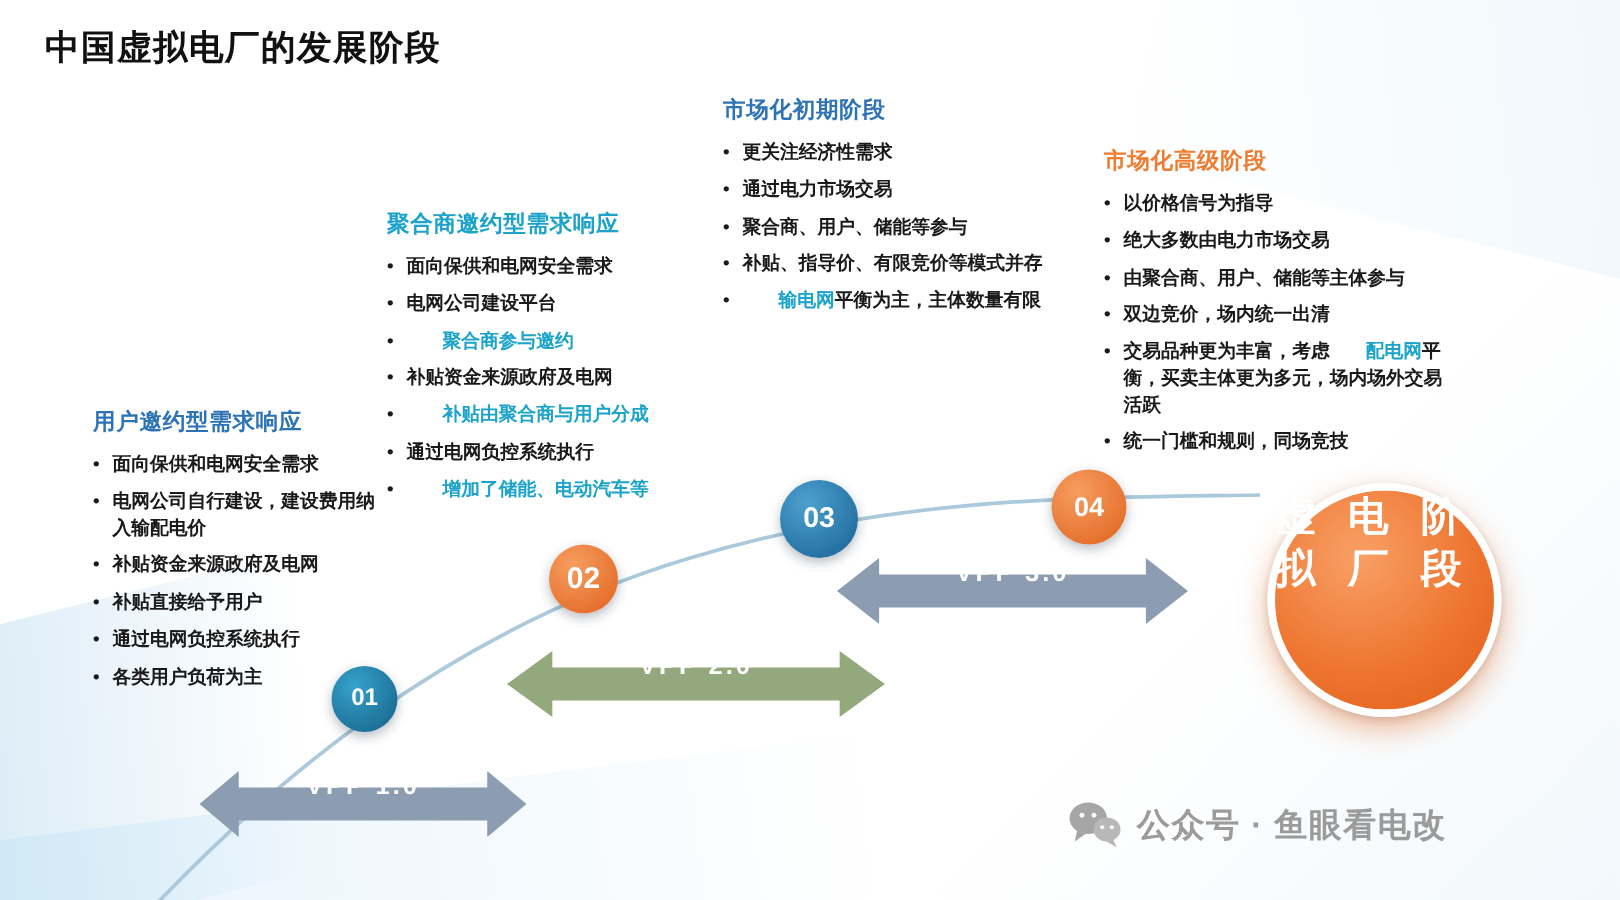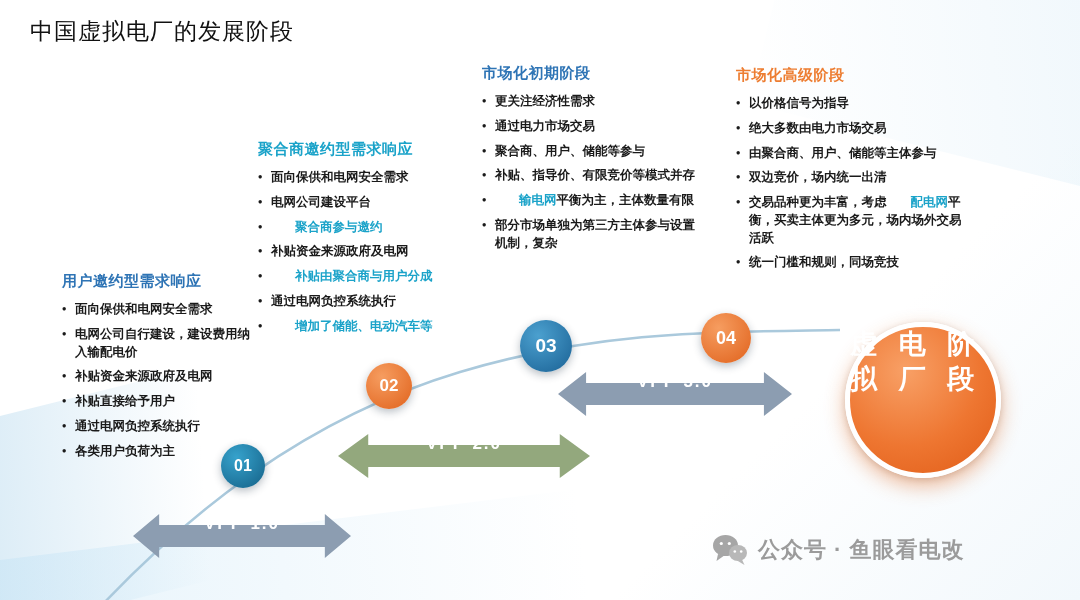--- a/index.html
+++ b/index.html
@@ -18,46 +18,46 @@
                transform:rotate(-14deg); transform-origin:left bottom; }
   .decor-bl2 { left:-90px; bottom:-100px; width:680px; height:170px;
                background:linear-gradient(90deg, rgba(190,225,245,0.45), rgba(255,255,255,0));
                transform:rotate(-7deg); }
   .decor-tr  { right:-130px; top:-70px; width:440px; height:230px;
                background:linear-gradient(250deg, rgba(205,230,245,0.40), rgba(255,255,255,0));
                transform:rotate(14deg); }
 
   .curve-svg { position:absolute; inset:0; pointer-events:none; }
 
-  .title { position:absolute; left:30px; top:16px; font-size:23px; font-weight:400;
+  .title { position:absolute; left:30px; top:16px; font-size:23px; font-weight:700;
            color:#111; letter-spacing:1px; }
 
   
-  .stage { position:absolute;font-family:Liberation Serif, serif; }
+  .stage { position:absolute; }
   .stage h2 { font-size:15px; font-weight:700; margin-bottom:10px; letter-spacing:0.5px; }
   .h-blue   { color:#2e74b5; }
   .h-teal   { color:#1ba3c9; }
-  .h-orange { color:#ed7d31; }
+  .h-orange { color:#ed7d31;margin-top:32px; }
   .bullets  { list-style:none; }
   .bullets li { position:relative; padding-left:13px; font-size:12.5px; line-height:1.42;
                 color:#1a1a1a; margin-bottom:7px; font-weight:600; }
   .bullets li::before { content:"•"; position:absolute; left:0; top:0; color:#1a1a1a; }
   .hl { color:#1ba3c9;padding-left:24px; }
   .stage1 { left:62px;  top:272px; width:200px; }
   .stage2 { left:258px; top:140px; width:198px; }
   .stage3 { left:482px; top:64px;  width:224px; }
   .stage4 { left:736px; top:66px;  width:230px; }
 
   
   .milestone { position:absolute; border-radius:50%; display:flex; align-items:center;
                justify-content:center; color:#fff; font-weight:700;
                box-shadow:0 3px 8px rgba(20,40,60,0.30); z-index:4; }
   .ms1 { left:221px; top:444px; width:44px; height:44px; font-size:16px;
          background:radial-gradient(circle at 35% 30%,#36a2cc,#146086); }
-  .ms2 { left:366px; top:363px; width:46px; height:46px; font-size:17px;
+  .ms2 { left:366px; top:363px; width:46px; height:46px; font-size:20px;
          background:radial-gradient(circle at 35% 30%,#f69d60,#e0621c); }
   .ms3 { left:520px; top:320px; width:52px; height:52px; font-size:19px;
          background:radial-gradient(circle at 35% 30%,#4ba0cf,#1a6194); }
   .ms4 { left:701px; top:313px; width:50px; height:50px; font-size:18px;
          background:radial-gradient(circle at 35% 30%,#f69d60,#e0621c); }
 
   
   .vpp { position:absolute; display:flex; align-items:flex-start; justify-content:center; z-index:3; }
   .vpp-shape { position:absolute; inset:0;
     clip-path:polygon(0 50%,12% 0,12% 25%,88% 25%,88% 0,100% 50%,88% 100%,88% 75%,12% 75%,12% 100%); }
@@ -124,21 +124,20 @@
   </section>
 
   <section class="stage stage3">
     <h2 class="h-blue">市场化初期阶段</h2>
     <ul class="bullets">
       <li><span>更关注经济性需求</span></li>
       <li><span>通过电力市场交易</span></li>
       <li><span>聚合商、用户、储能等参与</span></li>
       <li><span>补贴、指导价、有限竞价等模式并存</span></li>
       <li><span class="hl">输电网</span><span>平衡为主，主体数量有限</span></li>
-      <li><span>部分市场单独为第三方主体参与设置机制，复杂</span></li>
     </ul>
   </section>
 
   <section class="stage stage4">
     <h2 class="h-orange">市场化高级阶段</h2>
     <ul class="bullets">
       <li><span>以价格信号为指导</span></li>
       <li><span>绝大多数由电力市场交易</span></li>
       <li><span>由聚合商、用户、储能等主体参与</span></li>
       <li><span>双边竞价，场内统一出清</span></li>

